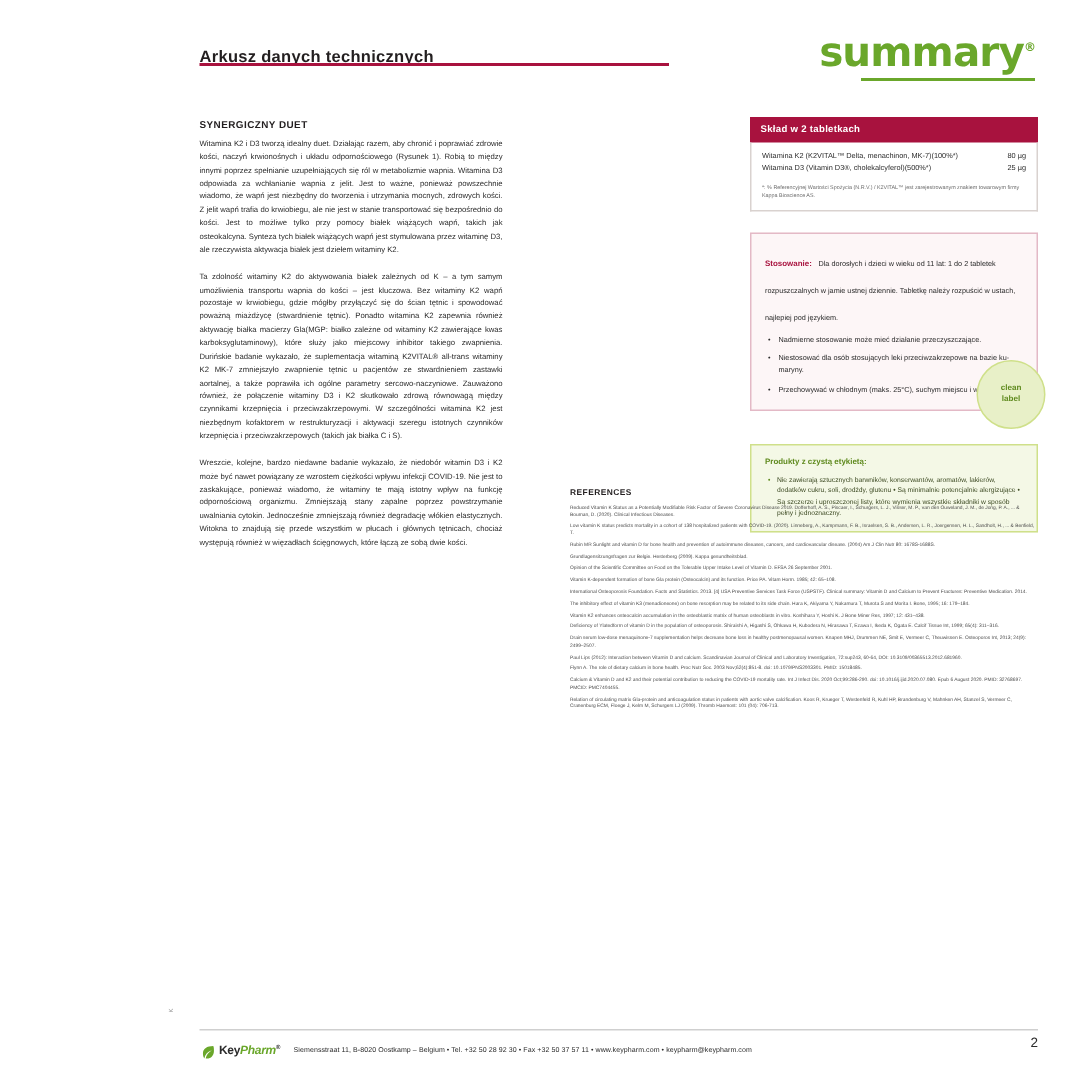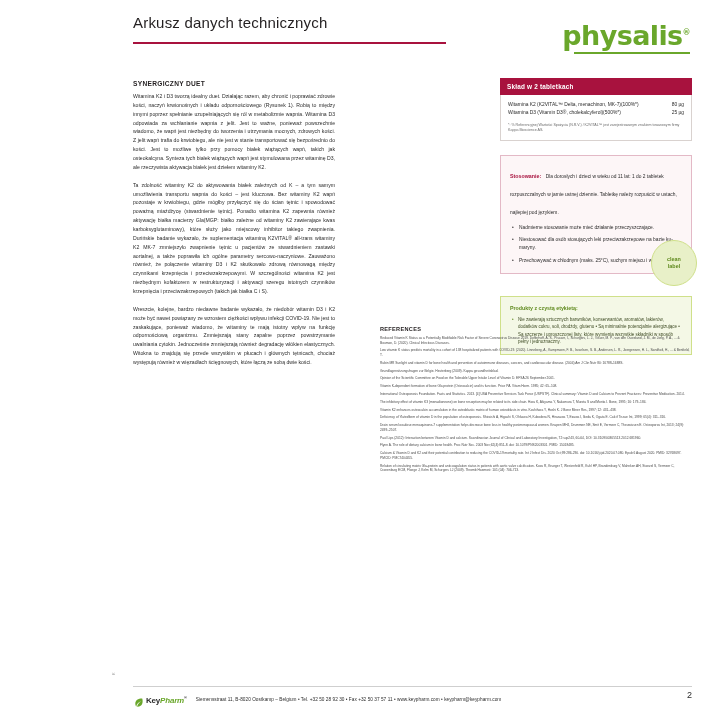--- a/index.html
+++ b/index.html
@@ -25,23 +25,23 @@
   
   .header {
     position: absolute;
     left: 0; top: 0;
     width: 720px;
     height: 62px;
   }
   .header-title {
     position: absolute;
     left: 133px;
-    top: 14px;
-    font-size: 15px;
-    font-weight: normal;
+    top: 32px;
+    font-size: 11px;
+    font-weight: bold;
     letter-spacing: 0.2px;
     color: #231f20;
   }
   .header-rule {
     position: absolute;
     left: 133px;
     top: 42px;
     width: 313px;
     height: 1.6px;
     background: #a8123e;
@@ -322,21 +322,21 @@
 </style>
 </head>
 <body>
 
 <div class="page">
 
   <div class="header">
     <div class="header-title">Arkusz danych technicznych</div>
     <div class="header-rule"></div>
     <div class="brand">
-      <div class="brand-name"><span>physalis</span><span class="brand-reg">®</span></div>
+      <div class="brand-name"><span>summary</span><span class="brand-reg">®</span></div>
       <div class="brand-rule"></div>
     </div>
   </div>
 
   <div class="left-col">
     <div class="section-title">SYNERGICZNY DUET</div>
     <div class="body-par">Witamina K2 i D3 tworzą idealny duet. Działając razem, aby chronić i poprawiać zdrowie kości, naczyń krwionośnych i układu odpornościowego (Rysunek 1). Robią to między innymi poprzez spełnianie uzupełniających się ról w metabolizmie wapnia. Witamina D3 odpowiada za wchłanianie wapnia z jelit. Jest to ważne, ponieważ powszechnie wiadomo, że wapń jest niezbędny do tworzenia i utrzymania mocnych, zdrowych kości. Z jelit wapń trafia do krwiobiegu, ale nie jest w stanie transportować się bezpośrednio do kości. Jest to możliwe tylko przy pomocy białek wiążących wapń, takich jak osteokalcyna. Synteza tych białek wiążących wapń jest stymulowana przez witaminę D3, ale rzeczywista aktywacja białek jest dziełem witaminy K2.</div>
     <div class="body-par">Ta zdolność witaminy K2 do aktywowania białek zależnych od K – a tym samym umożliwienia transportu wapnia do kości – jest kluczowa. Bez witaminy K2 wapń pozostaje w krwiobiegu, gdzie mógłby przyłączyć się do ścian tętnic i spowodować poważną miażdżycę (stwardnienie tętnic). Ponadto witamina K2 zapewnia również aktywację białka macierzy Gla(MGP: białko zależne od witaminy K2 zawierające kwas karboksyglutaminowy), które służy jako miejscowy inhibitor takiego zwapnienia. Durińskie badanie wykazało, że suplementacja witaminą K2VITAL® all-trans witaminy K2 MK-7 zmniejszyło zwapnienie tętnic u pacjentów ze stwardnieniem zastawki aortalnej, a także poprawiła ich ogólne parametry sercowo-naczyniowe. Zauważono również, że połączenie witaminy D3 i K2 skutkowało zdrową równowagą między czynnikami krzepnięcia i przeciwzakrzepowymi. W szczególności witamina K2 jest niezbędnym kofaktorem w restrukturyzacji i aktywacji szeregu istotnych czynników krzepnięcia i przeciwzakrzepowych (takich jak białka C i S).</div>
     <div class="body-par">Wreszcie, kolejne, bardzo niedawne badanie wykazało, że niedobór witamin D3 i K2 może być nawet powiązany ze wzrostem ciężkości wpływu infekcji COVID-19. Nie jest to zaskakujące, ponieważ wiadomo, że witaminy te mają istotny wpływ na funkcję odpornościową organizmu. Zmniejszają stany zapalne poprzez powstrzymanie uwalniania cytokin. Jednocześnie zmniejszają również degradację włókien elastycznych. Witokna to znajdują się przede wszystkim w płucach i głównych tętnicach, chociaż występują również w więzadłach ścięgnowych, które łączą ze sobą dwie kości.</div>
   </div>

